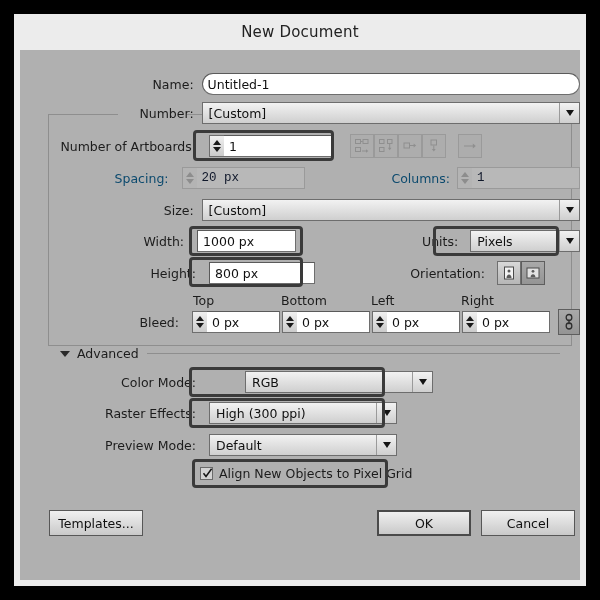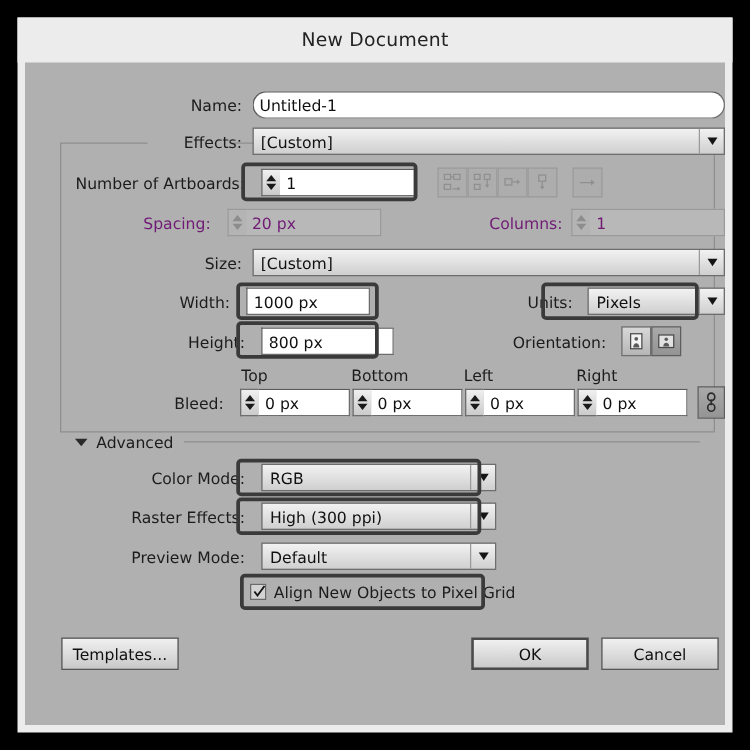--- a/index.html
+++ b/index.html
@@ -33,36 +33,37 @@
     position: relative;
     box-sizing: border-box;
   }
 
   
   .row { position: absolute; display: flex; align-items: center; }
   .lbl {
     font-size: 12.5px; color: #1c1c1c;
     text-align: right; white-space: nowrap; padding-left: 16px;
   }
-  .lbl.dim { color: #701a75; }
+  .lbl.dim { color: #0c4a6e; }
 
   
   .txt {
     background: #ffffff;
     border: 1px solid #6e6e6e;
     border-top-color: #5a5a5a; border-left-color: #5a5a5a;
     box-sizing: border-box;
     font-size: 12.5px; color: #101010;
     display: flex; align-items: center;
     padding-left: 5px;
     height: 22px;
   }
   .txt.dis {
-    background: #b8b8b8; color: #701a75;
+    background: #b8b8b8; color: #0f172a;
     border-color: #9a9a9a;
+    font-family: Liberation Mono, monospace;
   }
 
   
   .ring {
     position: absolute;
     border: 3px solid #3a3a3a;
     border-radius: 4px;
     box-sizing: border-box;
     pointer-events: none;
   }
@@ -203,21 +204,21 @@
     <div class="groupbox" style="left:28px; top:64px; right:8px; height:232px;"></div>
 
     <div style="position:absolute; left:98px; top:58px; width:68px; height:14px; background:#b0b0b0;"></div>
 
     <div class="row" style="left:0; top:23px; width:100%;">
       <div class="lbl" style="width:160px;">Name:</div>
       <div class="txt" style="margin-left:8px; width:384px;border-radius:11px;">Untitled-1</div>
     </div>
 
     <div class="row" style="left:0; top:52px; width:100%;">
-      <div class="lbl" style="width:160px;">Effects:</div>
+      <div class="lbl" style="width:160px;">Number:</div>
       <div class="ddl" style="margin-left:8px; width:384px;">
         <span>[Custom]</span>
         <span class="caret-box">
             <span class="caret"></span>
           </span>
       </div>
     </div>
 
     <div class="row" style="left:0; top:84px; width:100%;">
       <div class="lbl" style="width:160px;">Number of Artboards:</div>
@@ -382,21 +383,21 @@
         </svg>
       </div>
     </div>
 
     <div class="adv-head" style="left:40px; top:296px; width:500px;">
       <span class="tri-down"></span>
       <span class="adv-title">Advanced</span>
       <span class="adv-rule"></span>
     </div>
 
-    <div class="row" style="left:0; top:321px; width:100%;">
+    <div class="row" style="left:0; top:321px; width:100%;gap:36px;">
       <div class="lbl" style="width:160px;">Color Mode:</div>
       <div class="ddl" style="margin-left:13px; width:188px;">
         <span>RGB</span>
         <span class="caret-box">
             <span class="caret"></span>
           </span>
       </div>
     </div>
     <div class="ring" style="left:169px; top:317px; width:196px; height:30px;"></div>
 

